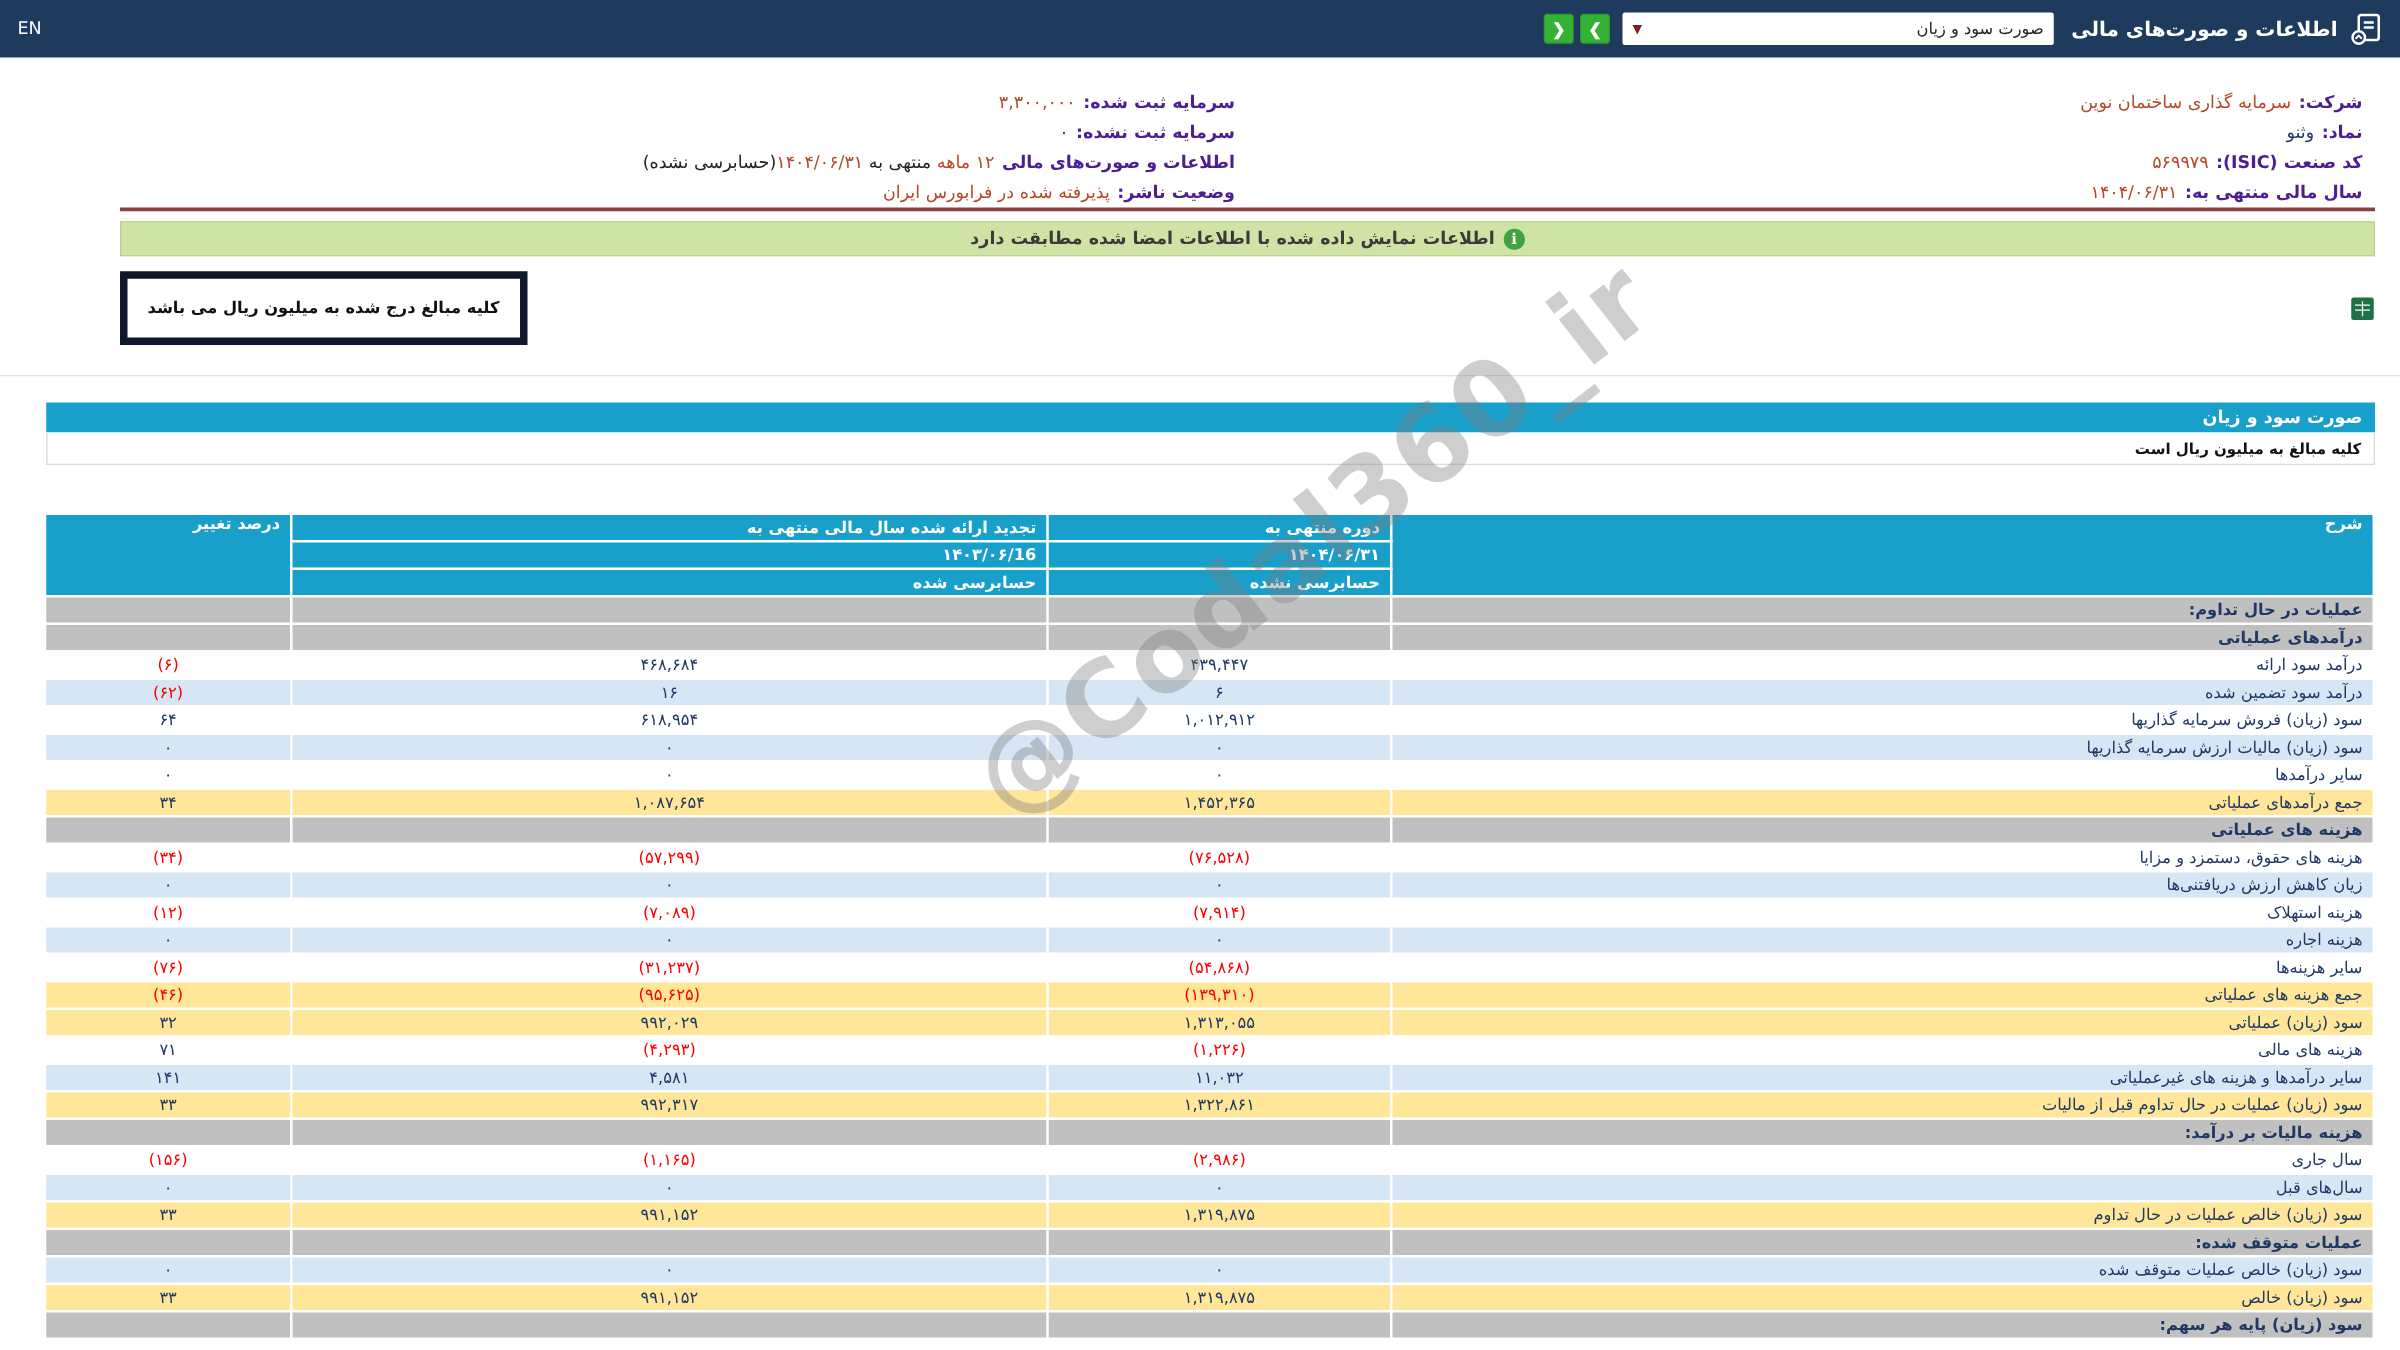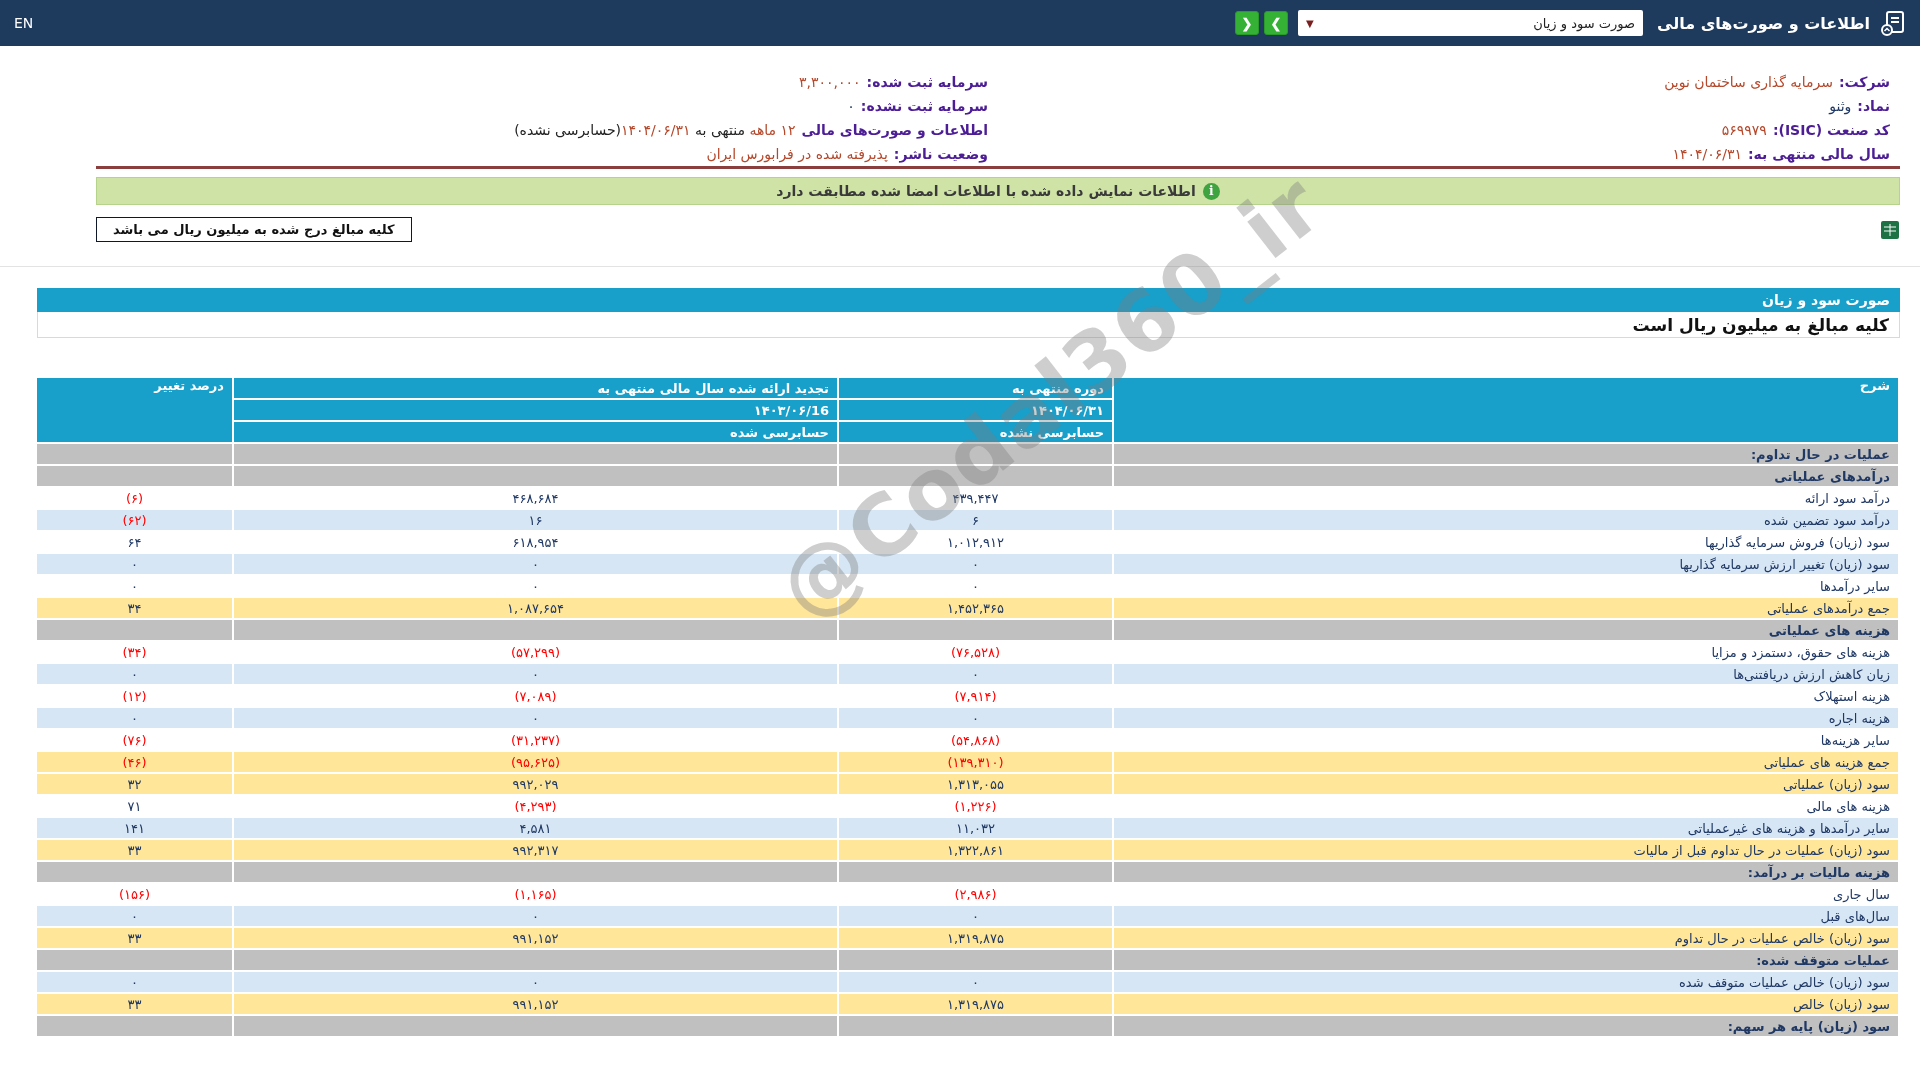--- a/index.html
+++ b/index.html
@@ -59,33 +59,33 @@
   }
   .info-icon{
     width:17px;height:17px;border-radius:50%;background:#3fa33f;color:#fff;
     display:inline-flex;align-items:center;justify-content:center;
     font-size:12px;font-weight:bold;font-family:"DejaVu Serif",serif;
   }
   
   .note-row{margin-top:12px;display:flex;justify-content:space-between;align-items:center;}
   .excel-btn{background:none;border:none;padding:0;cursor:pointer;display:flex;}
   .note-box{
-    border:1px solid #0f172a;background:#fff;padding:4px 16px;font-weight:bold;
+    border:6px solid #0f172a;background:#fff;padding:16px 16px;font-weight:bold;
     font-size:13px;color:#111;
   }
   .page-divider{margin:24px 0 0;border:none;border-top:1px solid #e3e3e3;}
   
   .content{margin:21px 20px 0 37px;position:relative;}
   .section-title{
     background:var(--accent);color:#fff;font-weight:bold;font-size:14px;height:24px;
     display:flex;align-items:center;padding:0 10px;
   }
   .section-subtitle{
     background:#fff;border:1px solid #d9d9d9;border-top:none;height:26px;display:flex;
-    align-items:center;padding:0 10px;font-weight:bold;font-size:17px;color:#111;
+    align-items:center;padding:0 10px;font-weight:bold;font-size:12px;color:#111;
   }
   .statement-table{border-collapse:collapse;width:100%;table-layout:fixed;margin-top:38px;}
   .statement-table th,.statement-table td{border:2px solid #fff;height:22px;padding:0 8px;}
   .th{
     background:var(--accent);color:#fff;font-weight:bold;font-size:13px;text-align:right;
   }
   .th-span{vertical-align:top;padding-top:4px;}
   .th-date{direction:ltr;}
   .cell-label{text-align:right;font-size:13px;color:var(--text-dark);}
   .cell-num{text-align:center;font-size:13px;color:var(--text-dark);direction:ltr;unicode-bidi:isolate;}
@@ -238,21 +238,21 @@
           <td class="cell-num">۱۶</td>
           <td class="cell-num neg">(۶۲)</td>
         </tr>
         <tr class="row-plain">
           <td class="cell-label">سود (زیان) فروش سرمایه گذاریها</td>
           <td class="cell-num">۱,۰۱۲,۹۱۲</td>
           <td class="cell-num">۶۱۸,۹۵۴</td>
           <td class="cell-num">۶۴</td>
         </tr>
         <tr class="row-alt">
-          <td class="cell-label">سود (زیان) تغییر ارزش سرمایه گذاریها</td>
+          <td class="cell-label">سود (زیان) مالیات ارزش سرمایه گذاریها</td>
           <td class="cell-num">۰</td>
           <td class="cell-num">۰</td>
           <td class="cell-num">۰</td>
         </tr>
         <tr class="row-plain">
           <td class="cell-label">سایر درآمدها</td>
           <td class="cell-num">۰</td>
           <td class="cell-num">۰</td>
           <td class="cell-num">۰</td>
         </tr>

